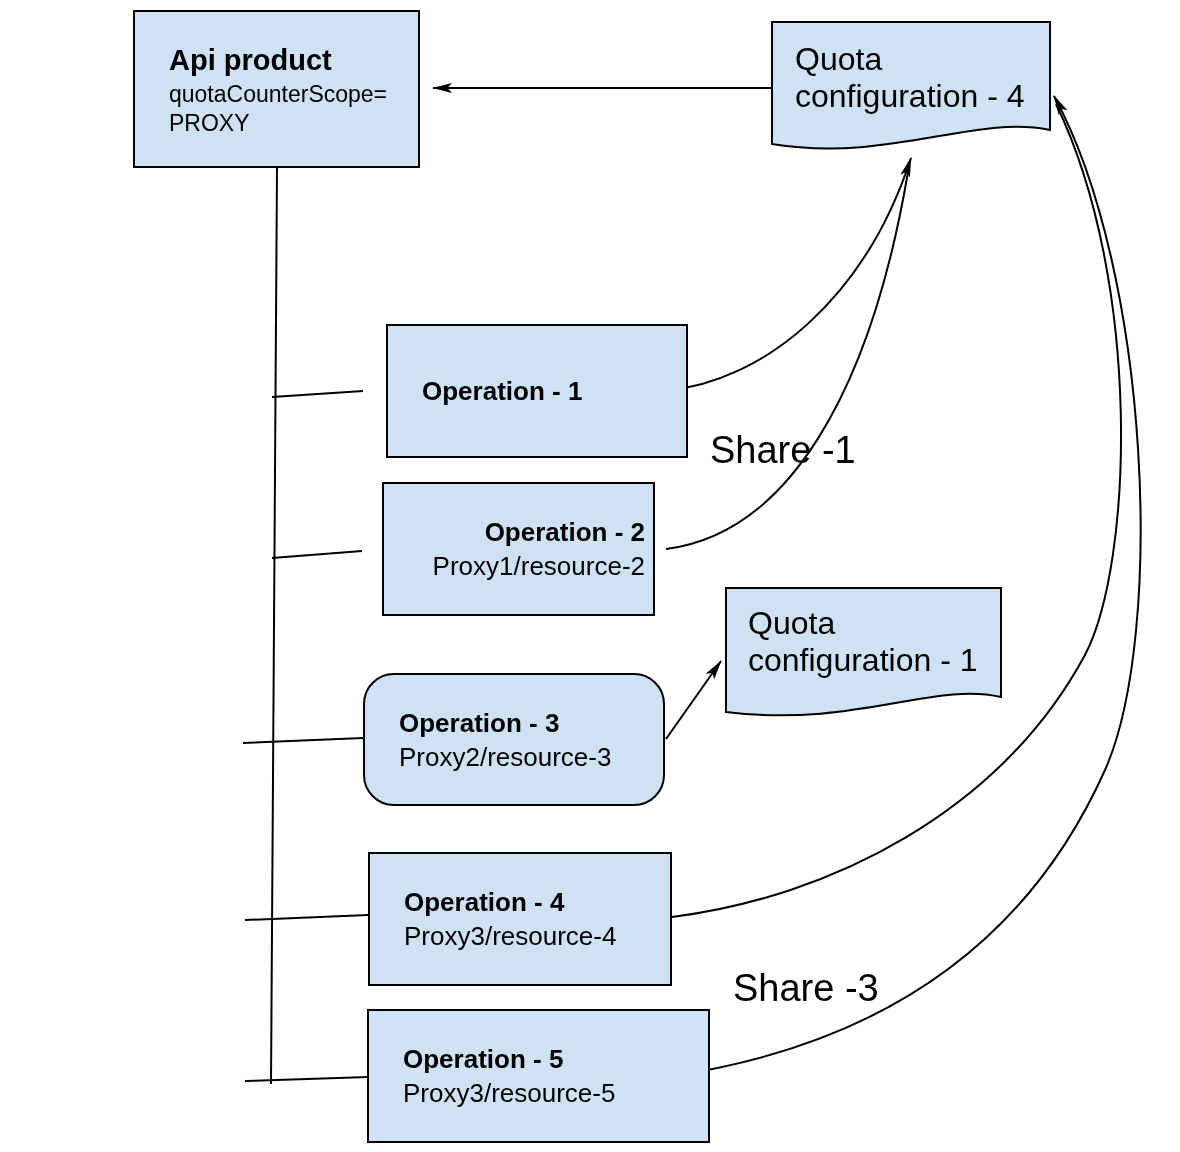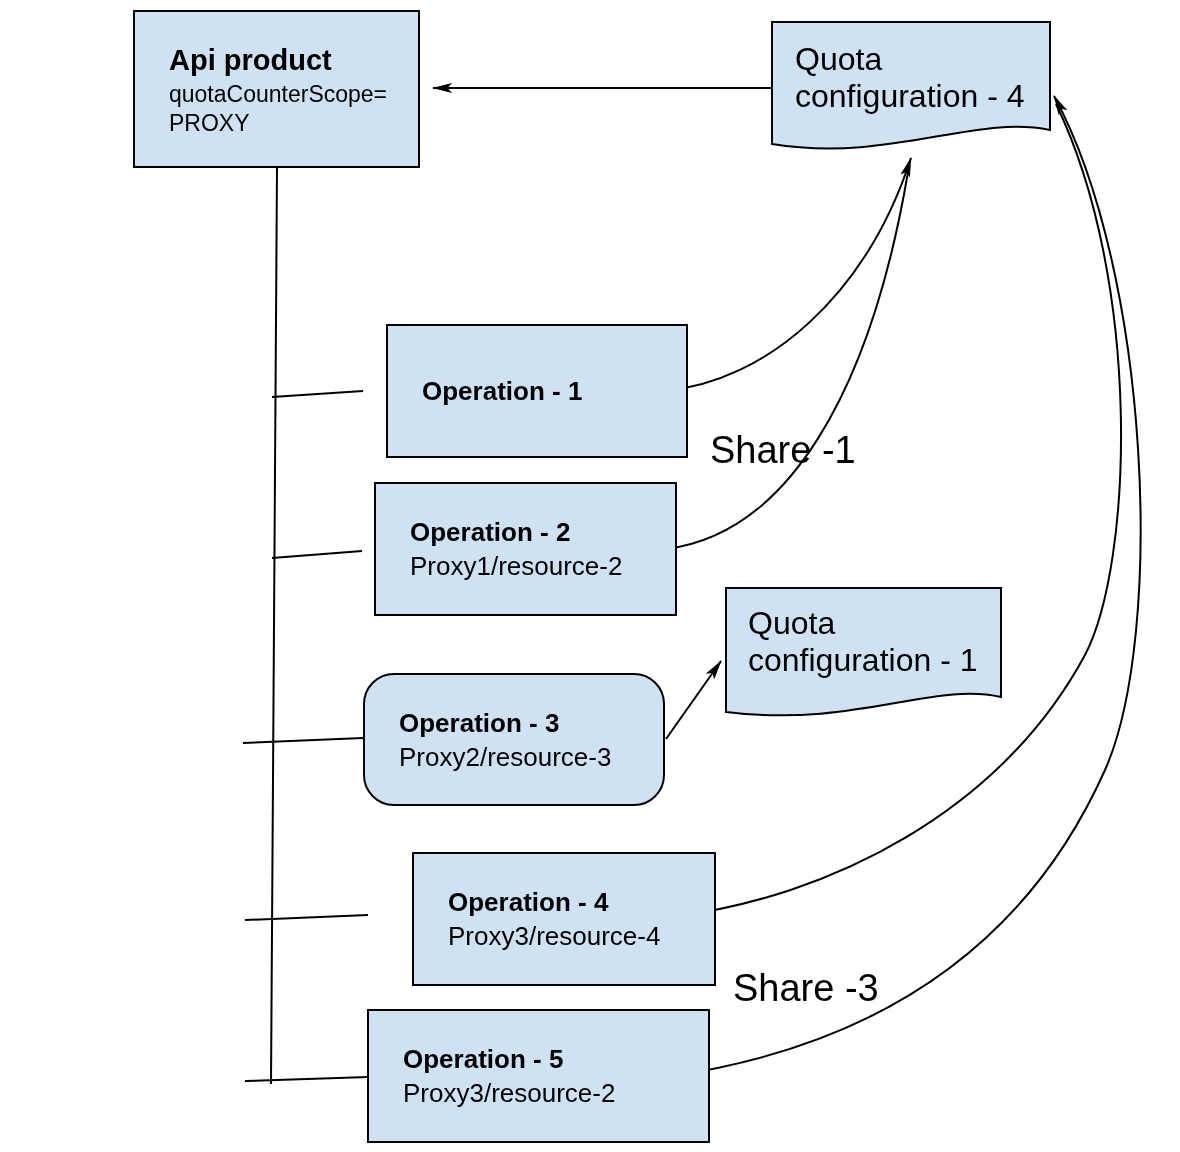--- a/index.html
+++ b/index.html
@@ -83,38 +83,38 @@
   <div class="node api-node" style="left:133px; top:10px; width:287px; height:158px;">
     <div class="node-title">Api product</div>
     <div class="node-sub">quotaCounterScope=</div>
     <div class="node-sub">PROXY</div>
   </div>
 
   <div class="node" style="left:363px; top:324px; width:302px; height:134px;margin-left:23px;">
     <div class="node-title">Operation - 1</div>
   </div>
 
-  <div class="node" style="left:374px; top:482px; width:303px; height:134px;">
+  <div class="node" style="left:382px; top:482px; width:273px; height:134px;text-align:right;">
     <div class="node-title">Operation - 2</div>
     <div class="node-sub">Proxy1/resource-2</div>
   </div>
 
   <div class="node" style="left:363px; top:673px; width:302px; height:133px;border-radius:31px;">
     <div class="node-title">Operation - 3</div>
     <div class="node-sub">Proxy2/resource-3</div>
   </div>
 
-  <div class="node" style="left:368px; top:852px; width:304px; height:134px;margin-left:44px;">
+  <div class="node" style="left:368px; top:852px; width:304px; height:134px;">
     <div class="node-title">Operation - 4</div>
     <div class="node-sub">Proxy3/resource-4</div>
   </div>
 
   <div class="node" style="left:367px; top:1009px; width:343px; height:134px;">
     <div class="node-title">Operation - 5</div>
-    <div class="node-sub">Proxy3/resource-2</div>
+    <div class="node-sub">Proxy3/resource-5</div>
   </div>
 
   <div class="doc-label" style="left:795px; top:41px;"><span>Quota</span><br><span>configuration - 4</span></div>
 
   <div class="doc-label" style="left:748px; top:605px;"><span>Quota</span><br><span>configuration - 1</span></div>
 
   <div class="share-label" style="left:710px; top:386px;">Share -1</div>
   <div class="share-label" style="left:733px; top:924px;">Share -3</div>
 
 </div>

